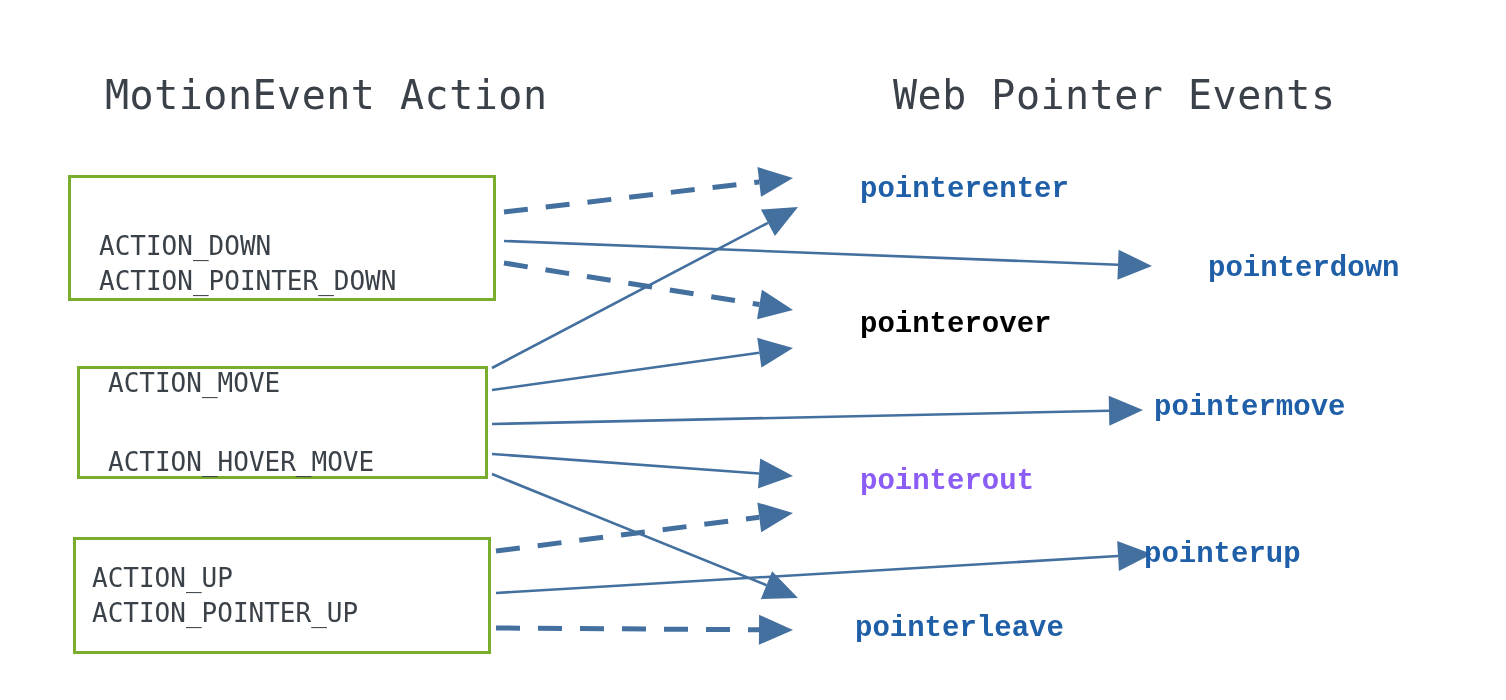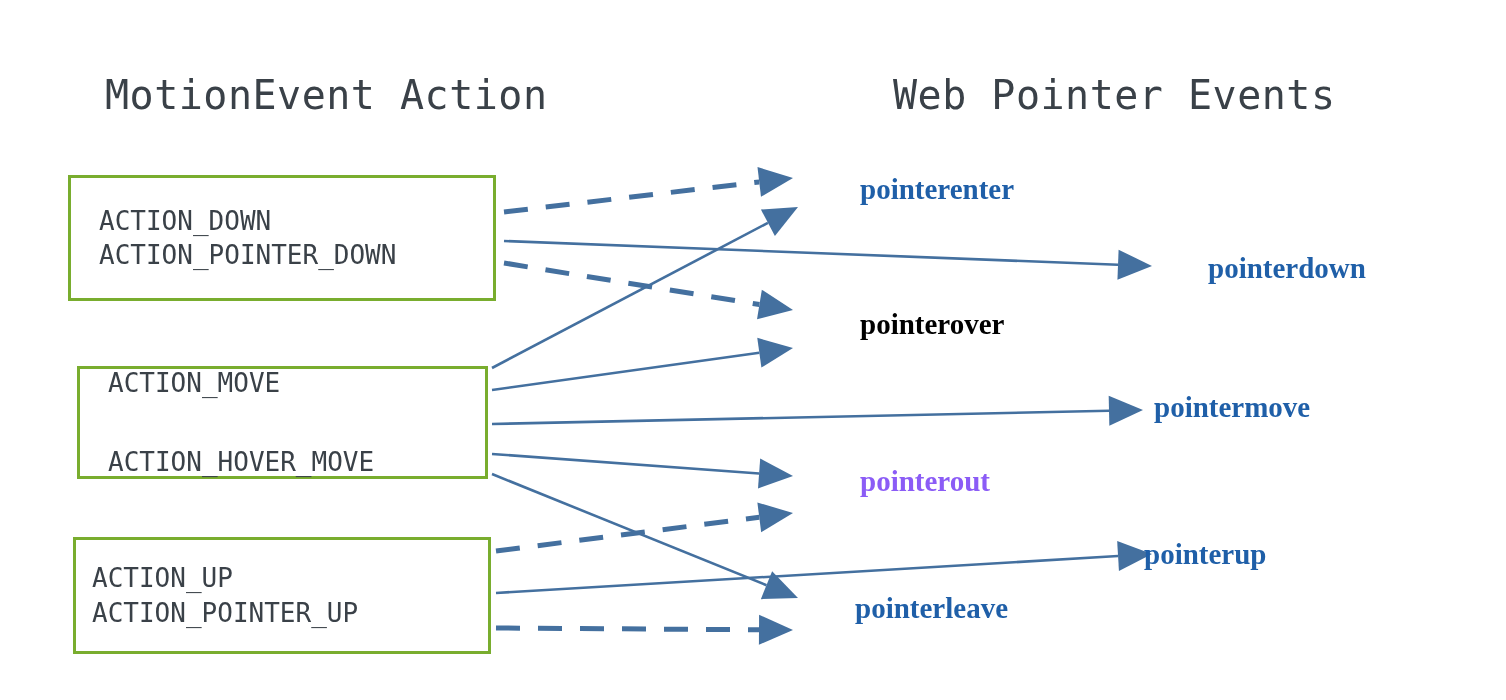--- a/index.html
+++ b/index.html
@@ -40,27 +40,27 @@
   }
   .action-box .line {
     font-family: "DejaVu Sans Mono", "Liberation Mono", monospace;
     font-size: 26px;
     color: #3a4148;
     line-height: 1.32;
     white-space: nowrap;
     letter-spacing: 0px;
   }
 
-  #box-down  { left: 68px; top: 175px; width: 428px; height: 126px; }
+  #box-down  { left: 68px; top: 175px; width: 428px; height: 126px; justify-content: flex-end; }
   #box-move  { left: 77px; top: 366px; width: 411px; height: 113px; }
   #box-up    { left: 73px; top: 537px; width: 418px; height: 117px; }
 
   .event-label {
     position: absolute;
-    font-family: Liberation Serif, serif;
+    font-family: Liberation Mono, monospace;
     font-size: 29px;
     font-weight: 700;
     color: #1f5fa8;
     white-space: nowrap;
   }
 
   #svg-links {
     position: absolute;
     left: 0; top: 0;
     width: 1506px;
@@ -138,15 +138,15 @@
     <div class="line">ACTION_UP</div>
     <div class="line">ACTION_POINTER_UP</div>
   </div>
 
   <div class="event-label" id="label-pointerenter" style="left: 860px; top: 173px; color: rgb(31, 95, 168);">pointerenter</div>
   <div class="event-label" id="label-pointerdown" style="left: 1208px; top: 252px; color: rgb(31, 95, 168);">pointerdown</div>
   <div class="event-label" id="label-pointerover" style="left: 860px; top: 308px; color: #000000;">pointerover</div>
   <div class="event-label" id="label-pointermove" style="left: 1142px; top: 391px; color: rgb(31, 95, 168); margin-left: 12px;">pointermove</div>
   <div class="event-label" id="label-pointerout" style="left: 860px; top: 465px; color: #8b5cf6;">pointerout</div>
   <div class="event-label" id="label-pointerup" style="left: 1144px; top: 538px; color: rgb(31, 95, 168);">pointerup</div>
-  <div class="event-label" id="label-pointerleave" style="left: 855px; top: 592px; color: rgb(31, 95, 168);">pointerleave</div>
+  <div class="event-label" id="label-pointerleave" style="left: 855px; top: 612px; color: rgb(31, 95, 168);">pointerleave</div>
 
 </div>
 
 </body></html>

